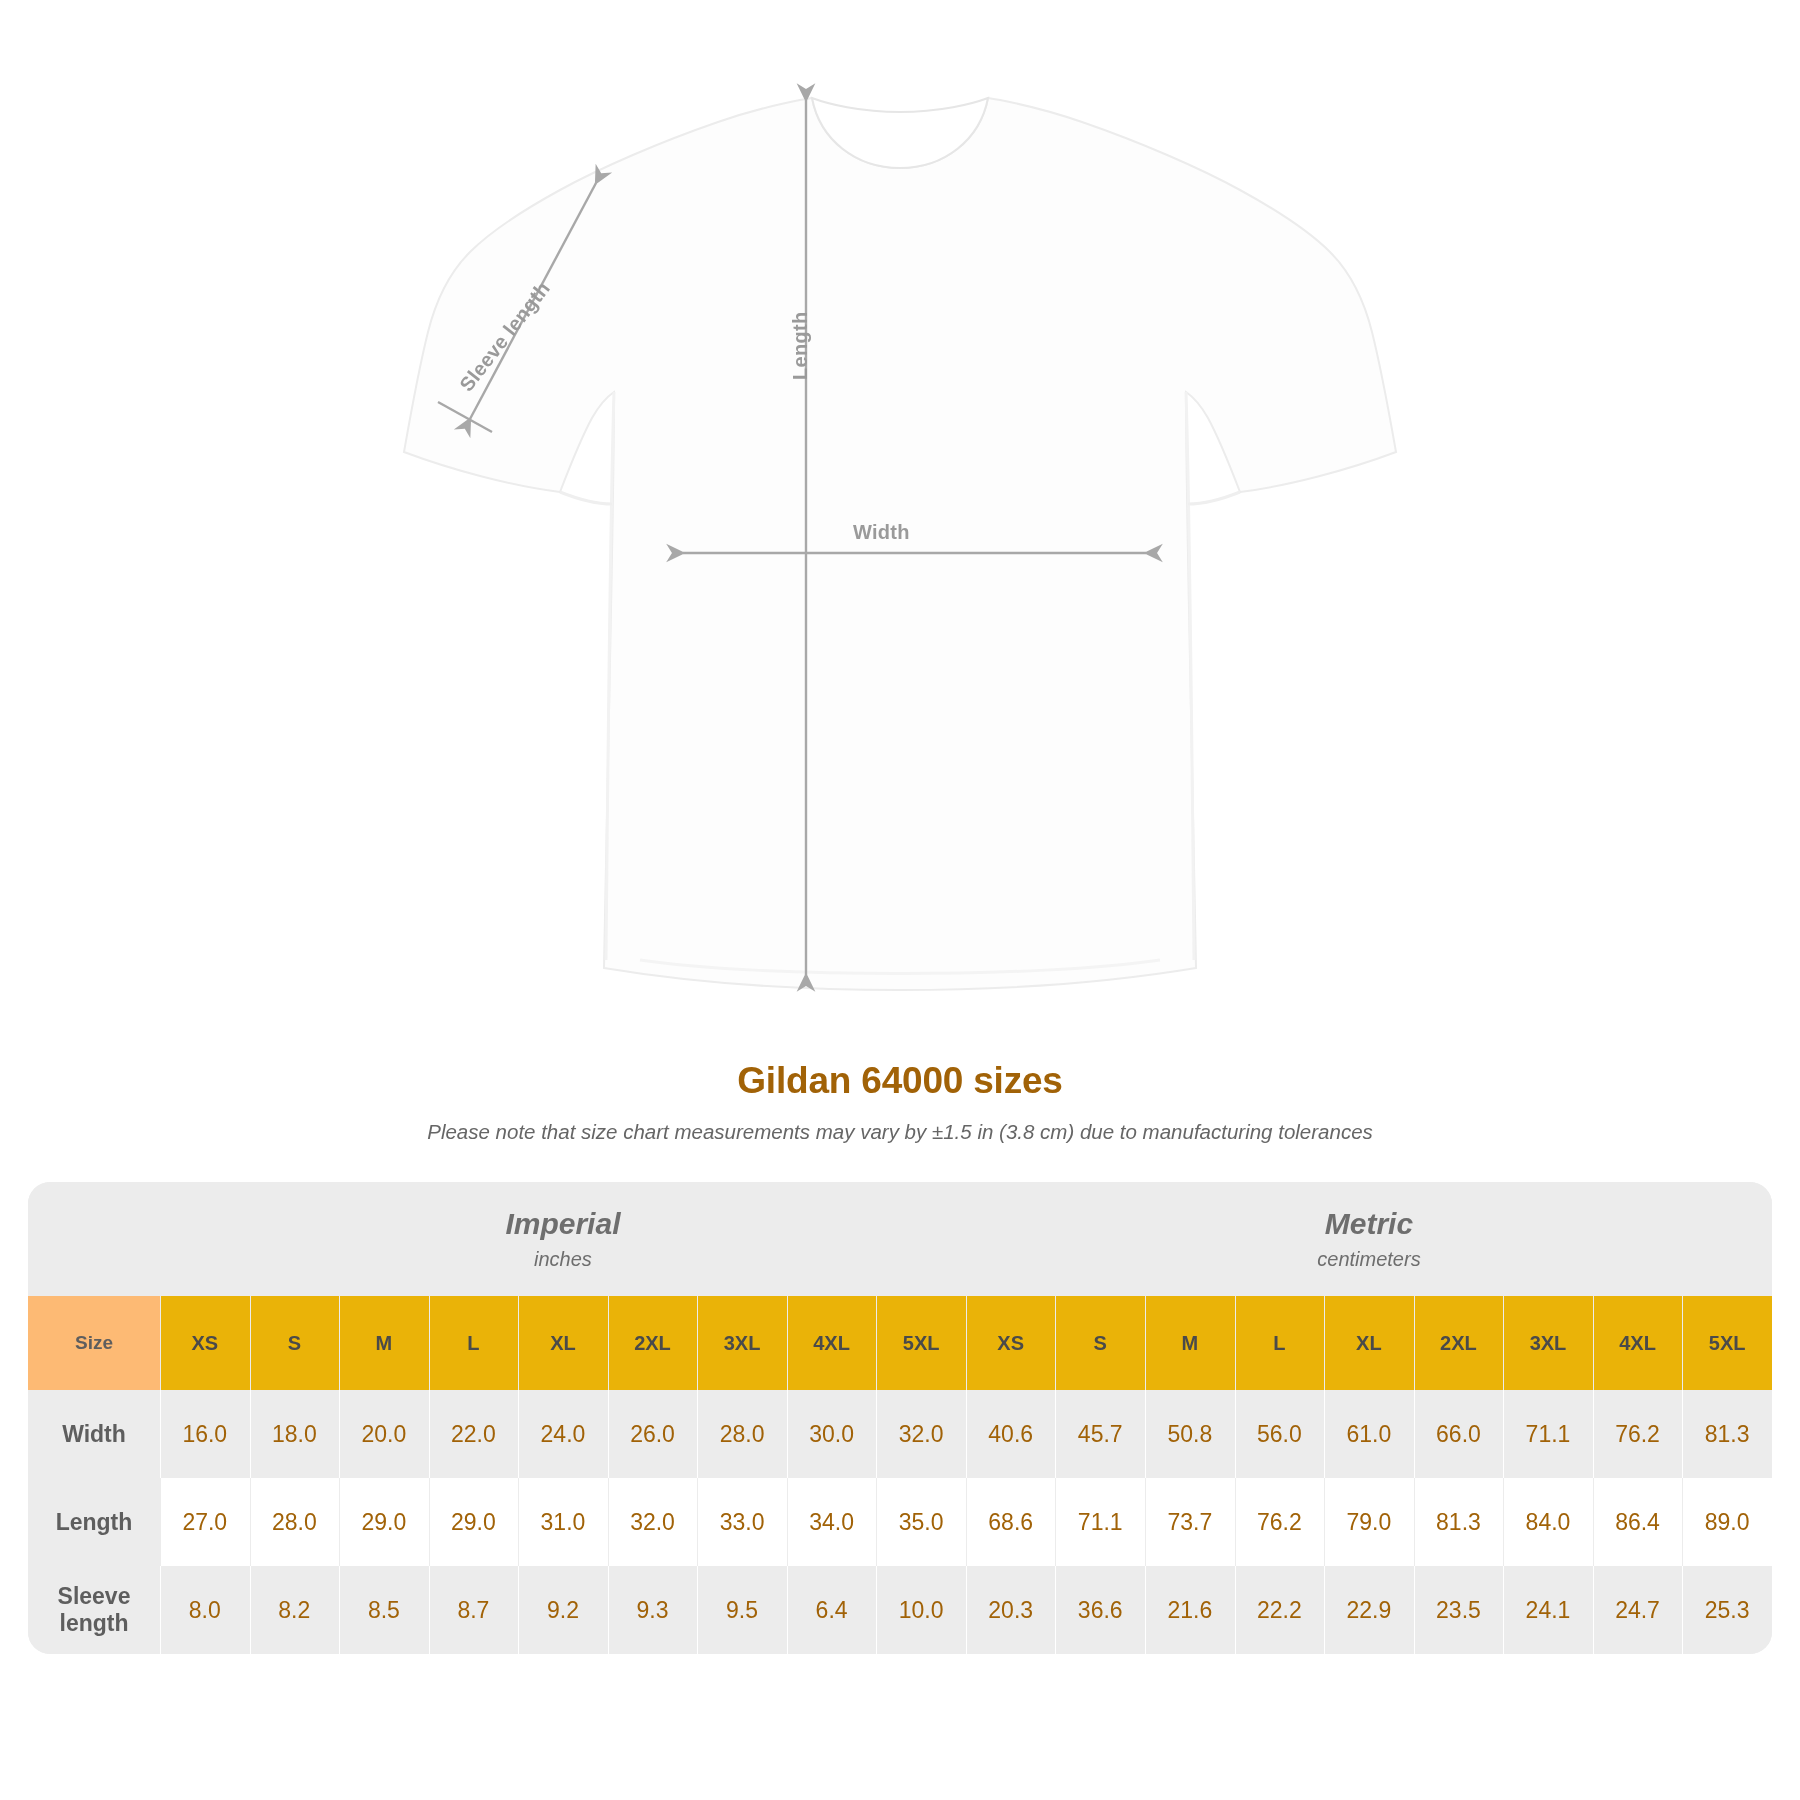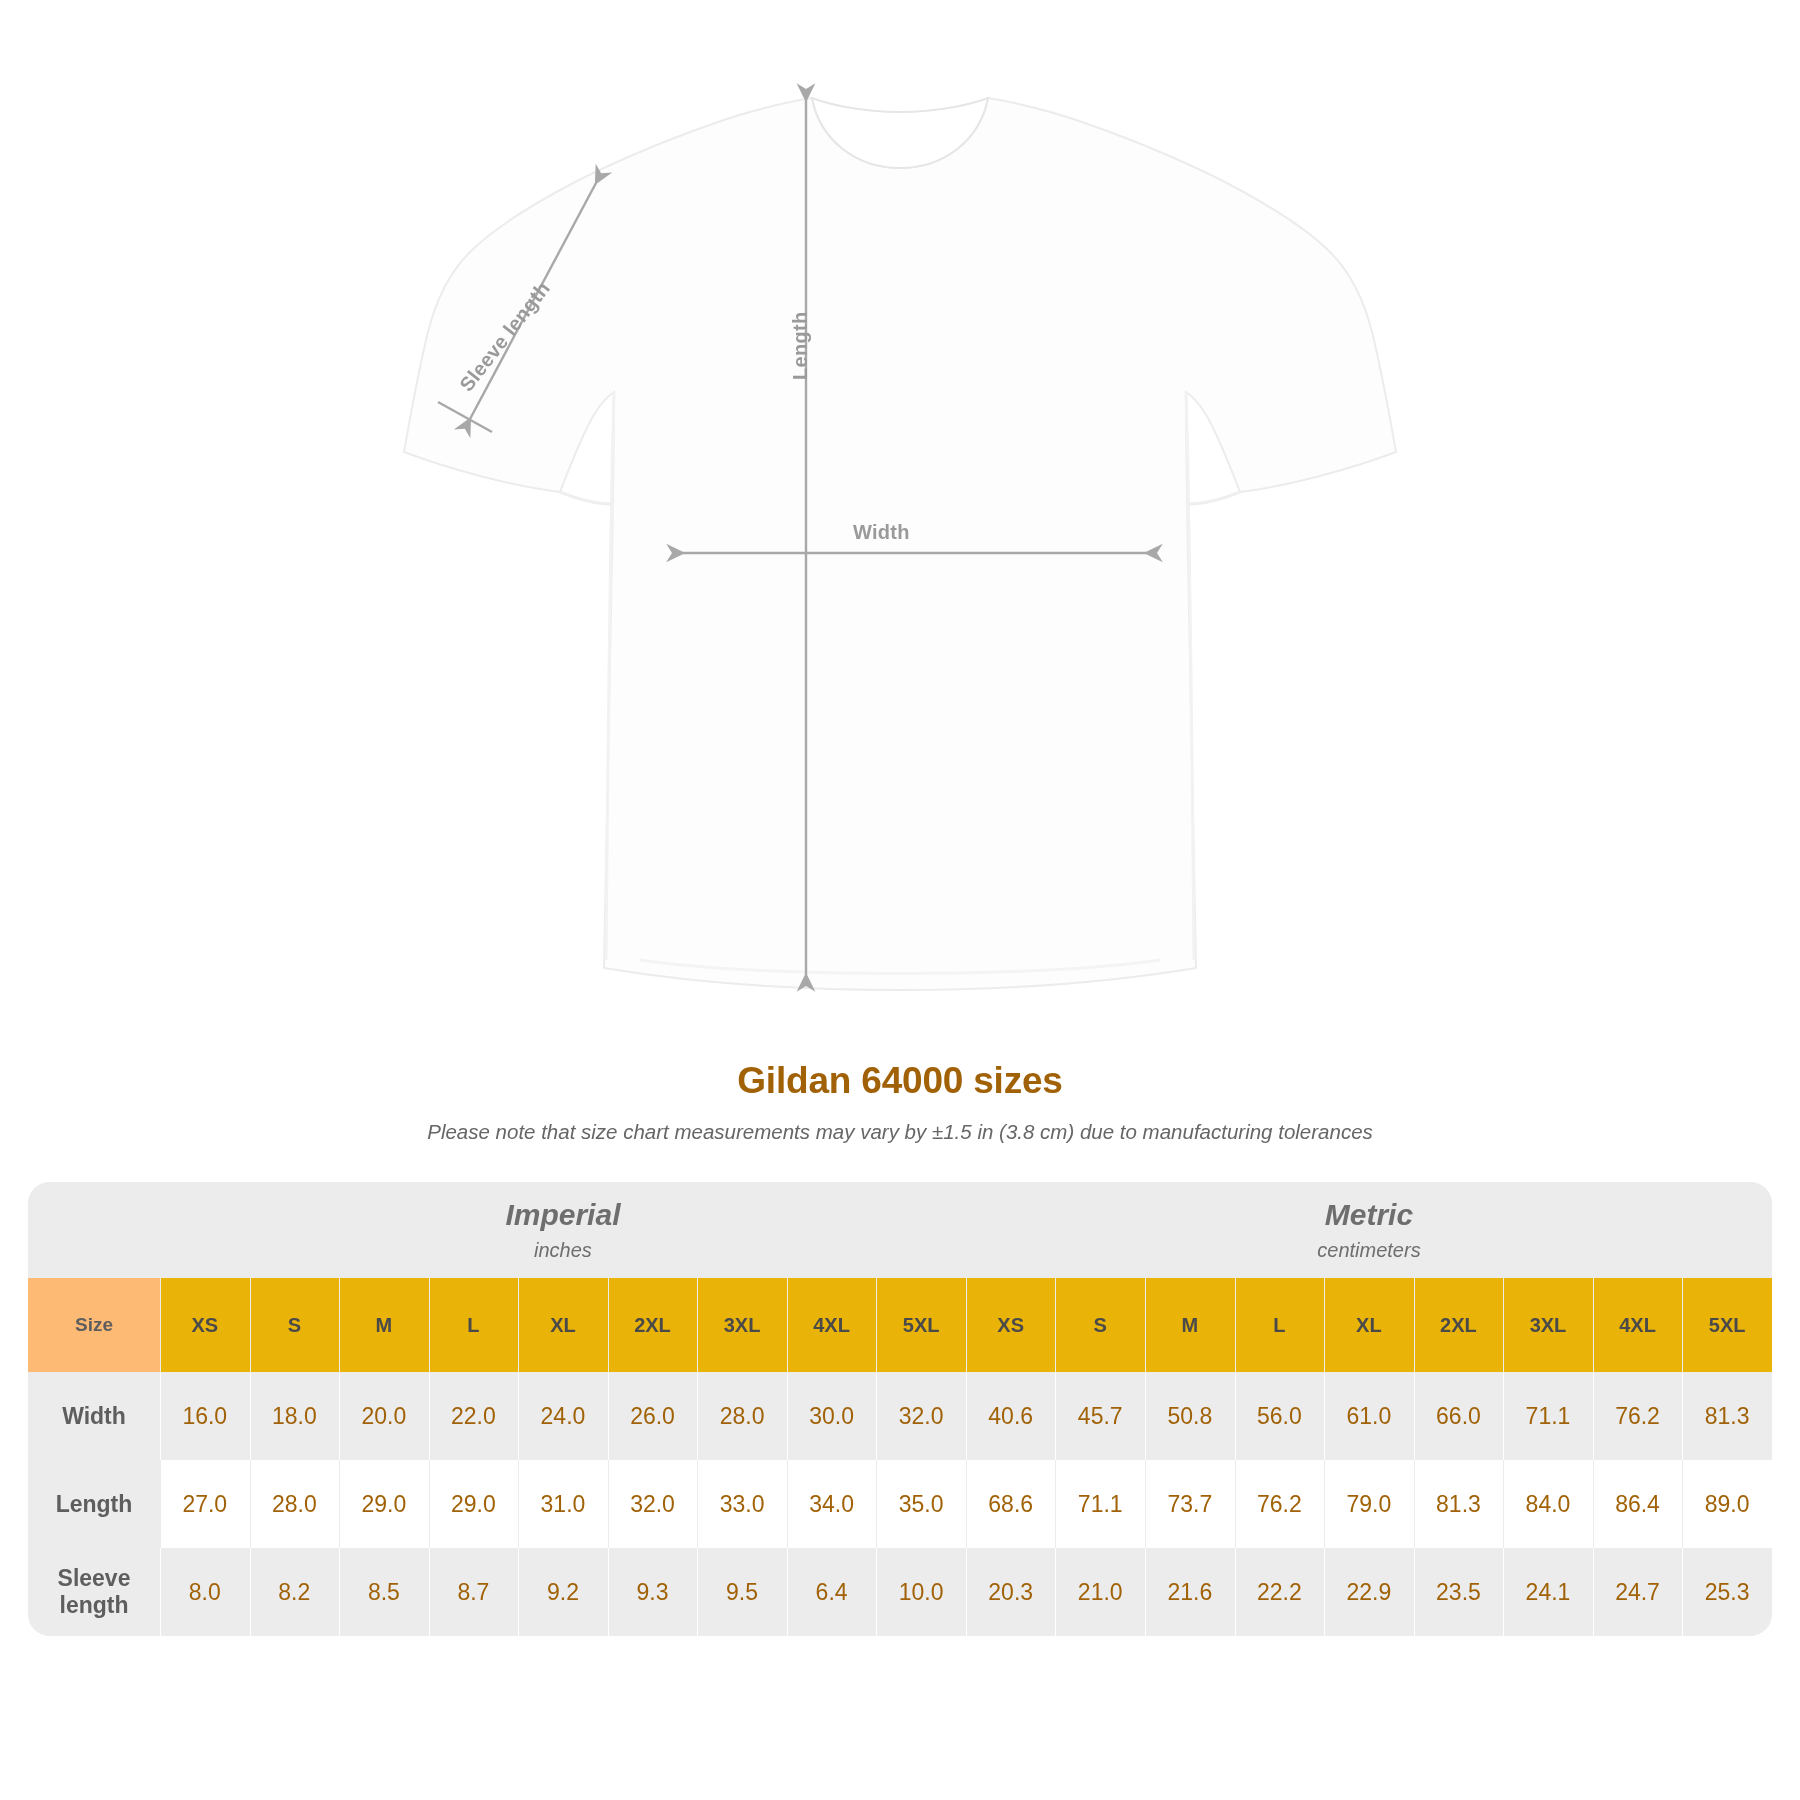--- a/index.html
+++ b/index.html
@@ -87,21 +87,21 @@
     border-collapse: collapse;
     width: 100%;
     table-layout: fixed;
   }
   table.size-table td, table.size-table th {
     border: none;
     text-align: center;
     vertical-align: middle;
   }
   .unit-head {
-    height: 96px;
+    height: 114px;
     background: #ececec;
   }
   .unit-sys {
     font-size: 30px;
     font-weight: bold;
     font-style: italic;
     color: #6e6e6e;
     line-height: 1.15;
   }
   .unit-units {
@@ -306,21 +306,21 @@
           <td class="cell-sep">8.0</td>
           <td class="cell-sep">8.2</td>
           <td class="cell-sep">8.5</td>
           <td class="cell-sep">8.7</td>
           <td class="cell-sep">9.2</td>
           <td class="cell-sep">9.3</td>
           <td class="cell-sep">9.5</td>
           <td class="cell-sep">6.4</td>
           <td class="cell-sep">10.0</td>
           <td class="cell-sep">20.3</td>
-          <td class="cell-sep">21.0</td>
+          <td class="cell-sep">36.6</td>
           <td class="cell-sep">21.6</td>
           <td class="cell-sep">22.2</td>
           <td class="cell-sep">22.9</td>
           <td class="cell-sep">23.5</td>
           <td class="cell-sep">24.1</td>
           <td class="cell-sep">24.7</td>
           <td class="cell-sep">25.3</td>
         </tr>
       </tbody>
     </table>

